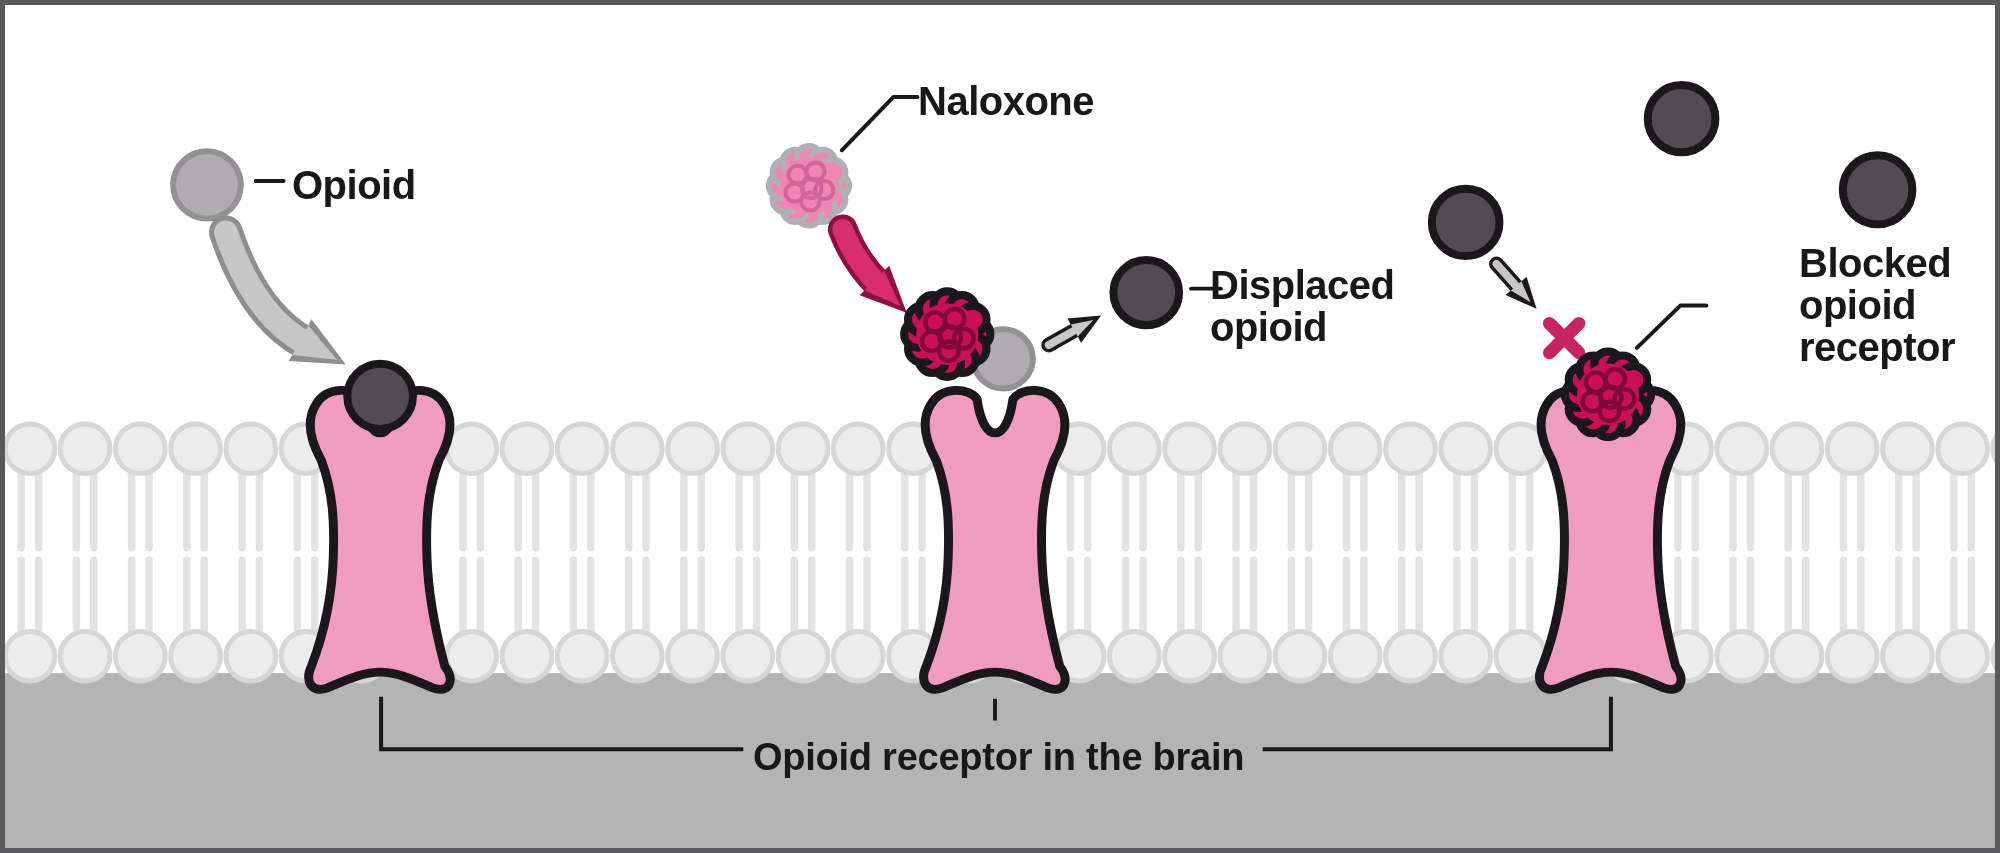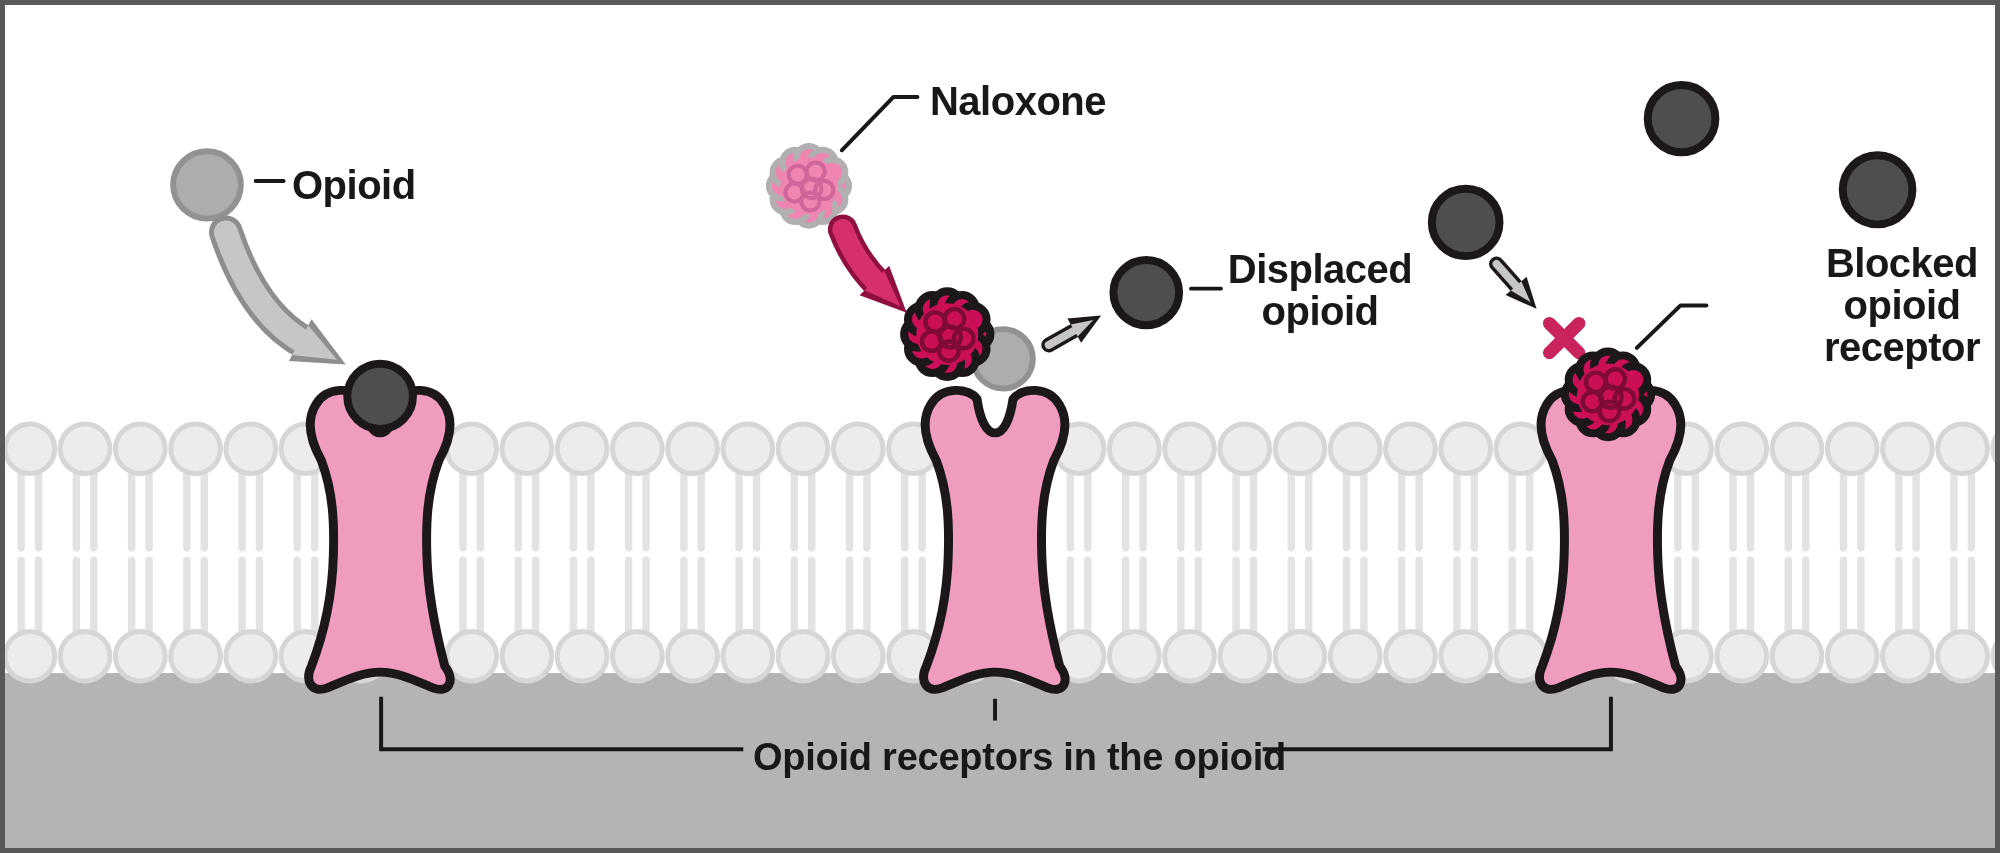--- a/index.html
+++ b/index.html
@@ -44,28 +44,27 @@
   .berry-bound .berry-core{fill:var(--naloxone-bound-fill);stroke:none;}
   .berry-bound .berry-curl{fill:none;stroke:var(--naloxone-bound-curl);stroke-width:4.5;}
 
   
   .label{
     position:absolute;
     font-weight:700;
     color:var(--text);
     font-size:40px;
     line-height:42px;
-    text-align:center;
     letter-spacing:-0.5px;
     white-space:nowrap;
   }
   .label .line{display:block;}
   #label-opioid{left:287px;top:159px;text-align:left;}
   #label-naloxone{left:913px;top:75px;width:200px;}
-  #label-displaced{left:1205px;top:243px;width:220px;}
+  #label-displaced{left:1205px;top:259px;width:220px;}
   #label-blocked{left:1794px;top:237px;width:206px;}
   #label-caption{left:748px;top:731px;width:512px;font-size:38px;letter-spacing:-0.25px;}
 </style>
 </head>
 <body>
 
 <div class="stage">
 
   <svg class="canvas" viewBox="0 0 2000 853" preserveAspectRatio="none">
     <defs>
@@ -512,14 +511,14 @@
     <span class="line">Displaced</span>
     <span class="line">opioid</span>
   </div>
 
   <div class="label" id="label-blocked">
     <span class="line">Blocked</span>
     <span class="line">opioid</span>
     <span class="line">receptor</span>
   </div>
 
-  <div class="label" id="label-caption">Opioid receptors in the opioid</div>
+  <div class="label" id="label-caption">Opioid receptor in the brain</div>
 </div>
 
 </body></html>

